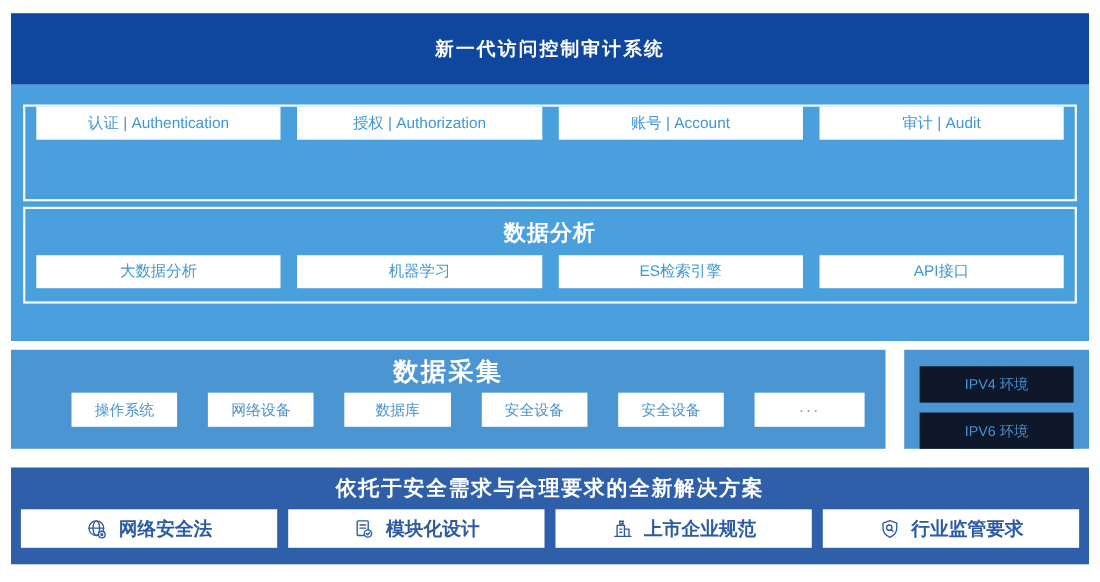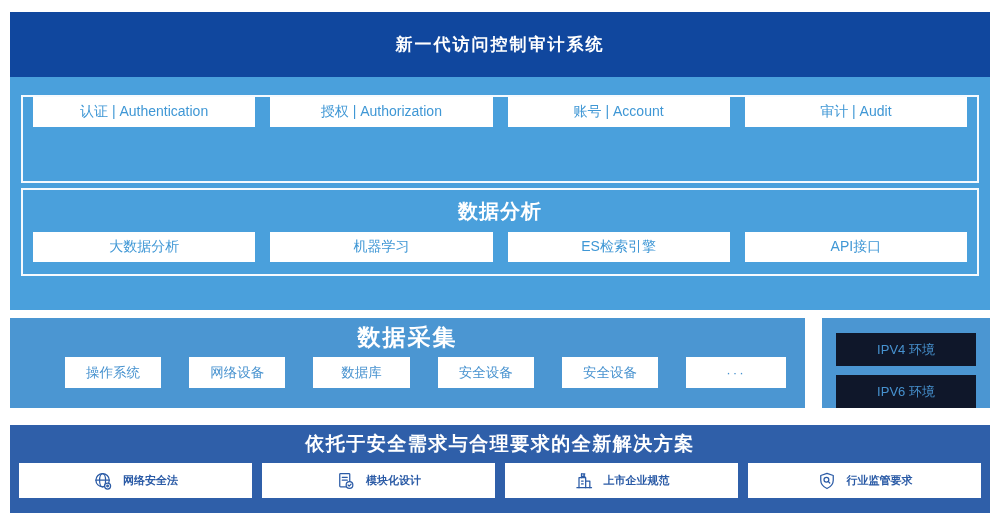--- a/index.html
+++ b/index.html
@@ -71,21 +71,21 @@
     position: absolute; left: 10px; top: 425px; width: 980px; height: 88px;
     background: #2f5fa9;
   }
   .solution-title {
     height: 38px; display: flex; align-items: center; justify-content: center;
     color: #ffffff; font-size: 19px; font-weight: bold; letter-spacing: 1.5px;
   }
   .solution-row { display: flex; gap: 10px; padding: 0 9px; height: 35px; }
   .solution-box {
     flex: 1; background: #ffffff; display: flex; align-items: center; justify-content: center;
-    gap: 10px; color: #2b5ba6; font-size: 11px; font-weight: 600;
+    gap: 10px; color: #2b5ba6; font-size: 17px; font-weight: 600;
   }
   .solution-box svg { display: block; }
   .ic { stroke: #2b5ba6; stroke-width: 1.5; fill: none; stroke-linecap: round; stroke-linejoin: round; }
   .ic-fillwhite { fill: #ffffff; }
 </style>
 </head>
 <body>
 
 <div class="page">
 

